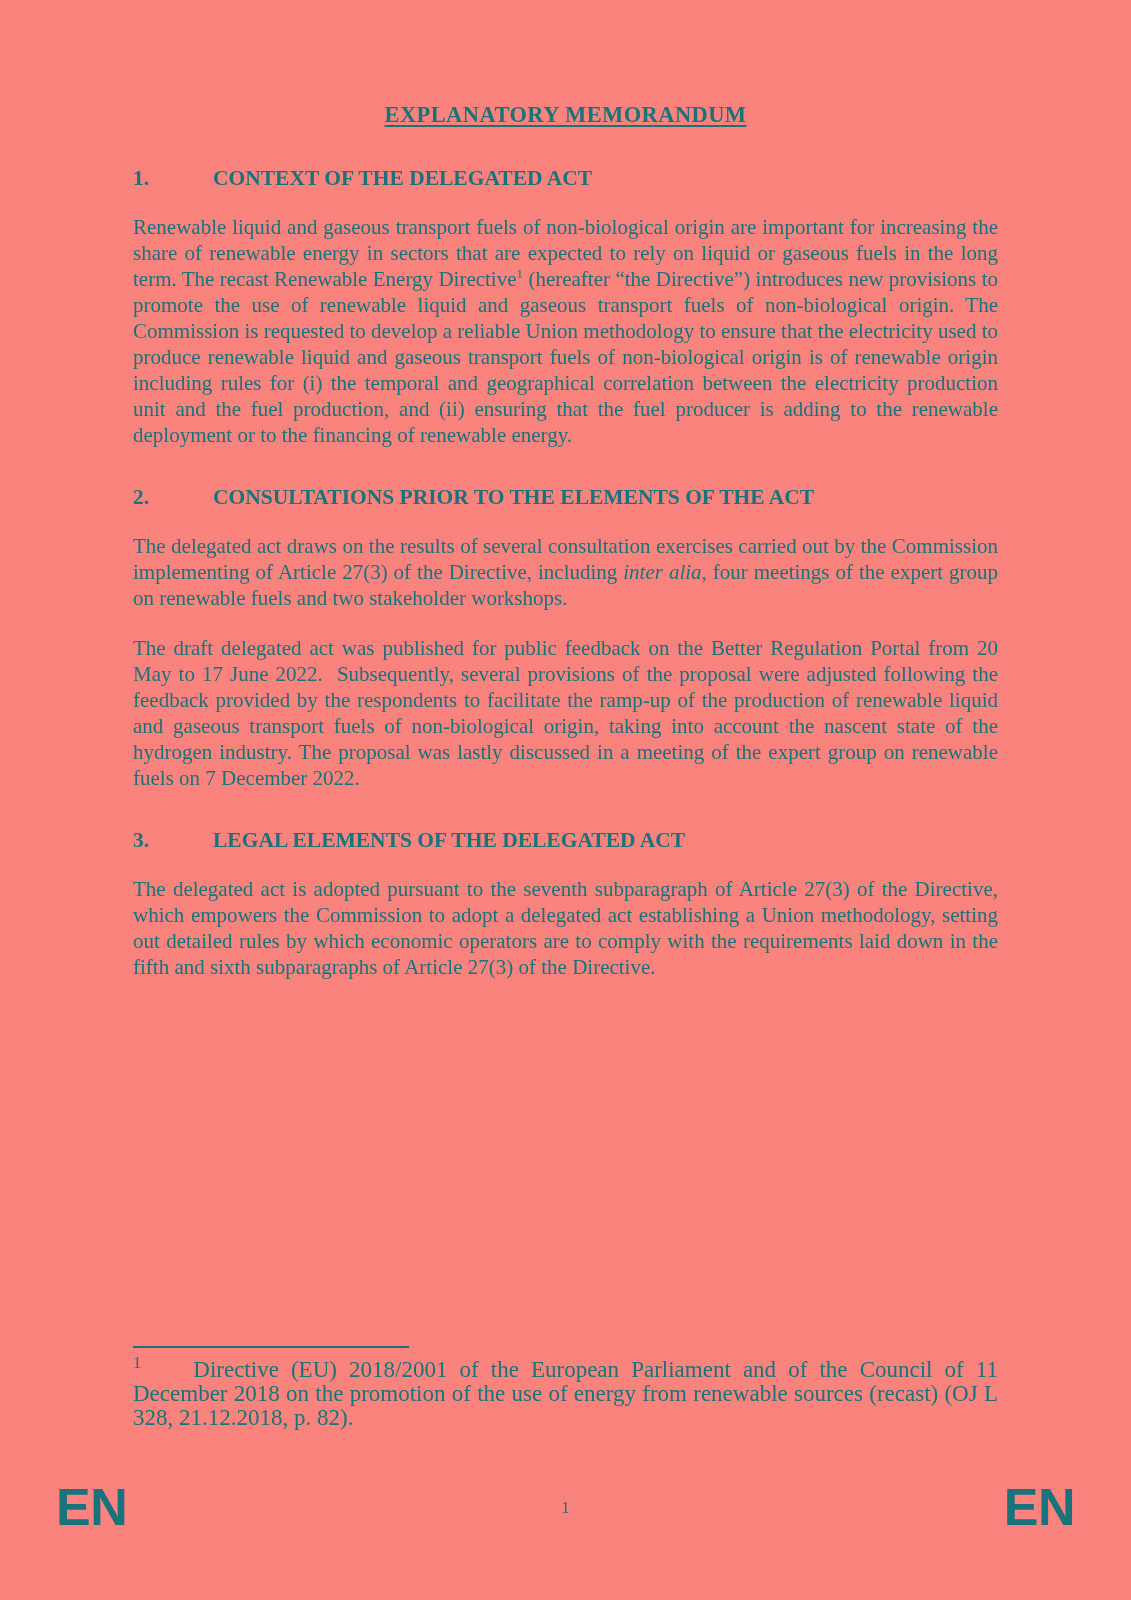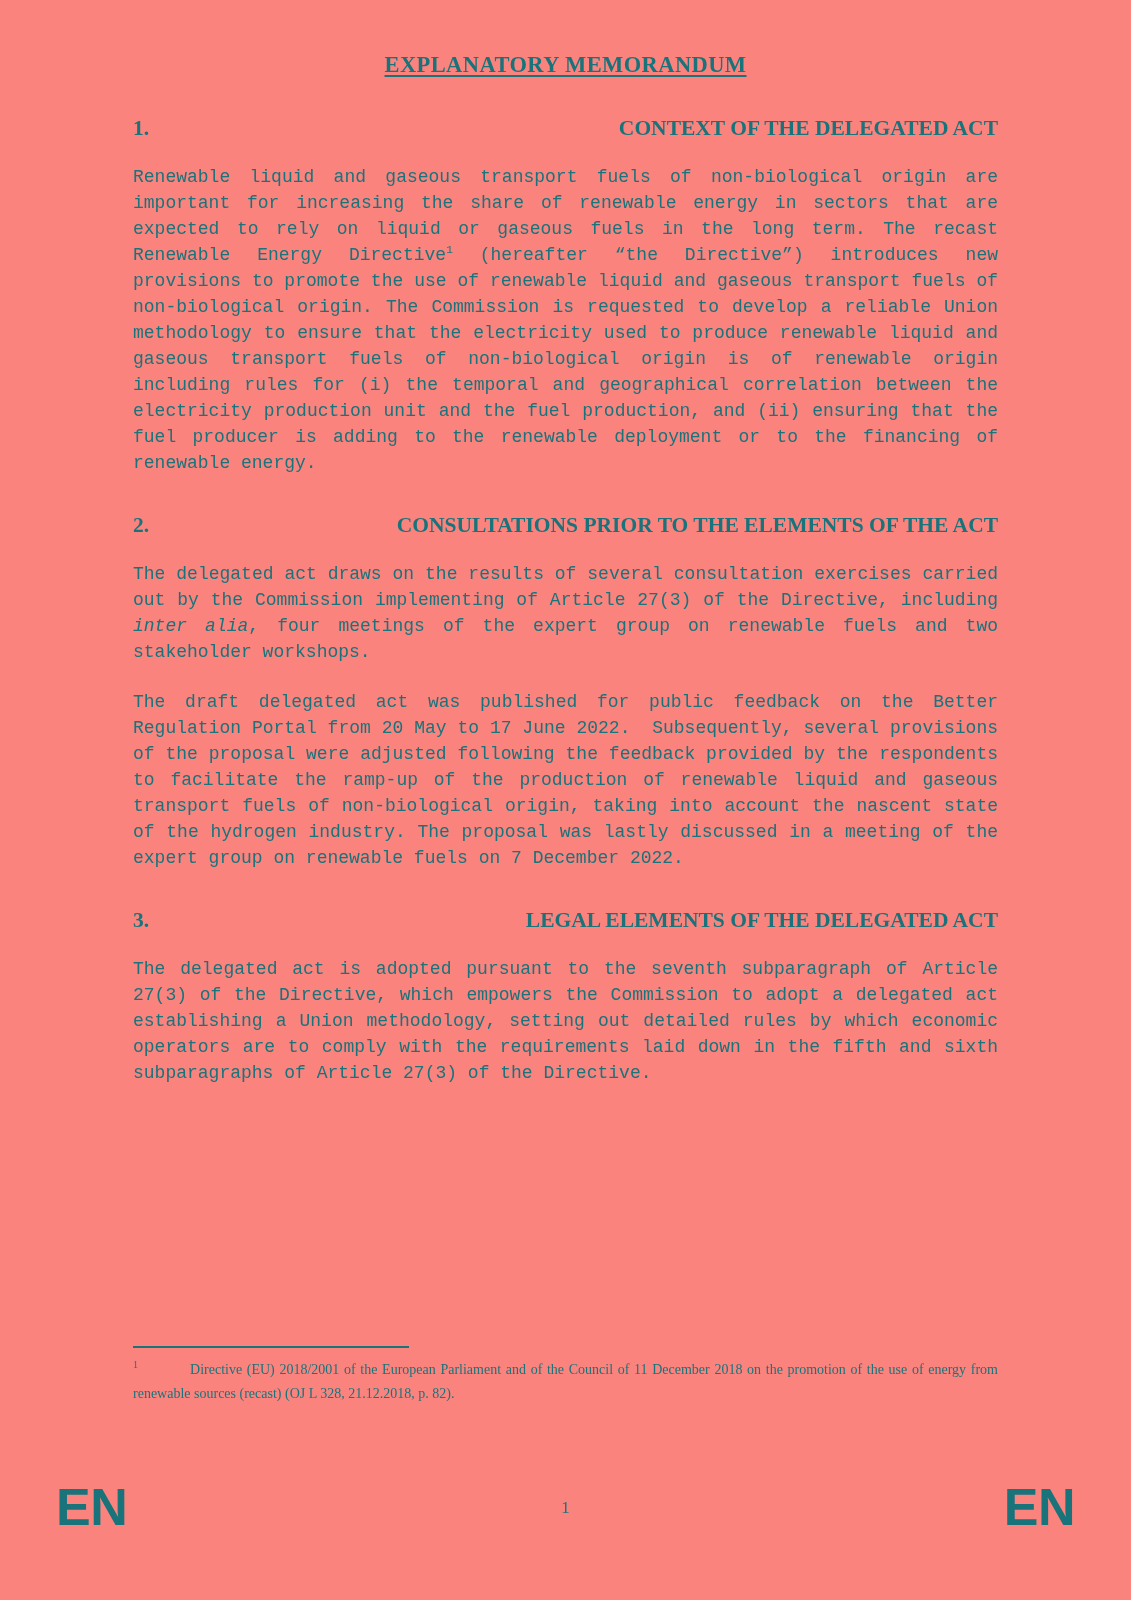--- a/index.html
+++ b/index.html
@@ -9,21 +9,21 @@
   .page {
     position: relative;
     width: 1131px;
     height: 1600px;
     background: #FB837E;
     color: #19737A;
     font-family: "Liberation Serif", "DejaVu Serif", serif;
     overflow: hidden;
   }
   .content {
-    padding: 51px 133px 0 133px;
+    padding: 101px 133px 0 133px;
   }
   .doc-title {
     text-align: center;
     font-size: 22.5px;
     line-height: 28px;
     font-weight: bold;
     letter-spacing: 0.4px;
     text-decoration: underline;
     text-decoration-thickness: 2px;
     text-underline-offset: 3px;
@@ -35,48 +35,46 @@
     font-size: 21.5px;
     line-height: 27px;
     margin: 36px 0 22px 0;
   }
   .sec-num {
     width: 80px;
     flex: 0 0 80px;
   }
   .sec-title {
     flex: 1;
-    text-align: right;
   }
   p.body-para {
-    font-size: 18px;
+    font-size: 21px;
     line-height: 26px;
     text-align: justify;
     margin: 9px 0 24px 0;
-    font-family: Liberation Mono, monospace;
   }
   p.body-para sup {
     font-size: 0.62em;
     line-height: 0;
     vertical-align: super;
   }
   .fn-rule {
     position: absolute;
     left: 133px;
     top: 1346px;
     width: 276px;
     height: 2px;
     background: #19737A;
   }
   .footnote {
     position: absolute;
     left: 133px;
     right: 133px;
     top: 1358px;
-    font-size: 14px;
+    font-size: 23px;
     line-height: 24px;
     text-align: justify;
   }
   .footnote sup {
     font-size: 0.72em;
     line-height: 0;
     vertical-align: super;
   }
   .fn-gap {
     display: inline-block;

